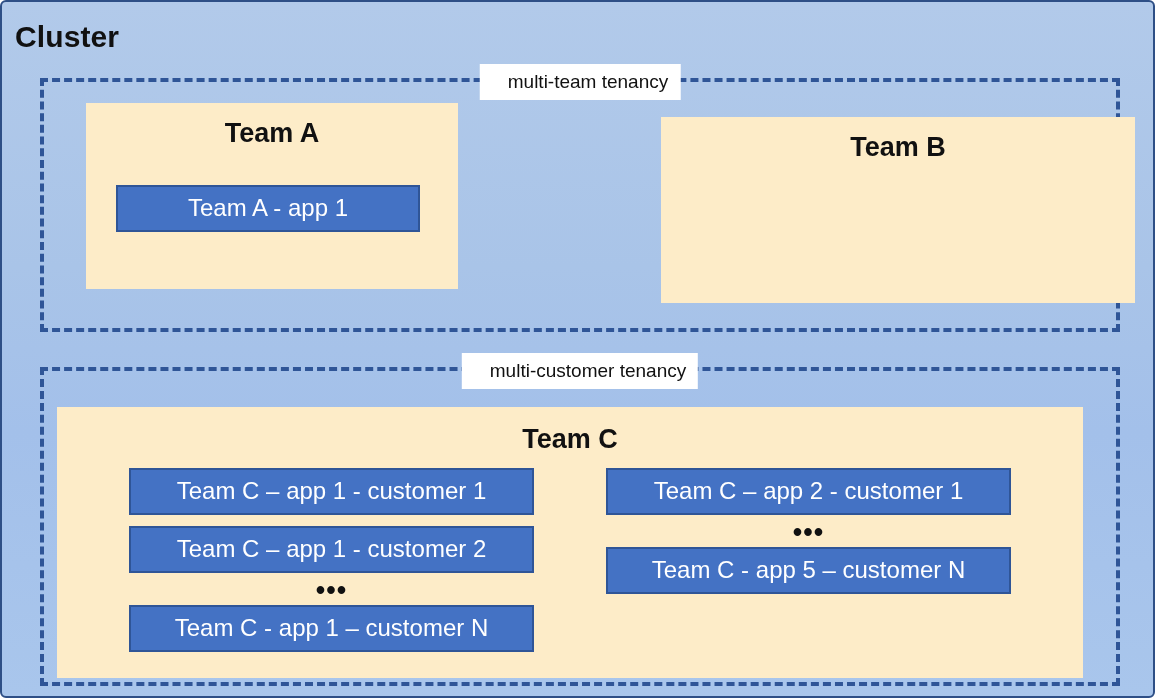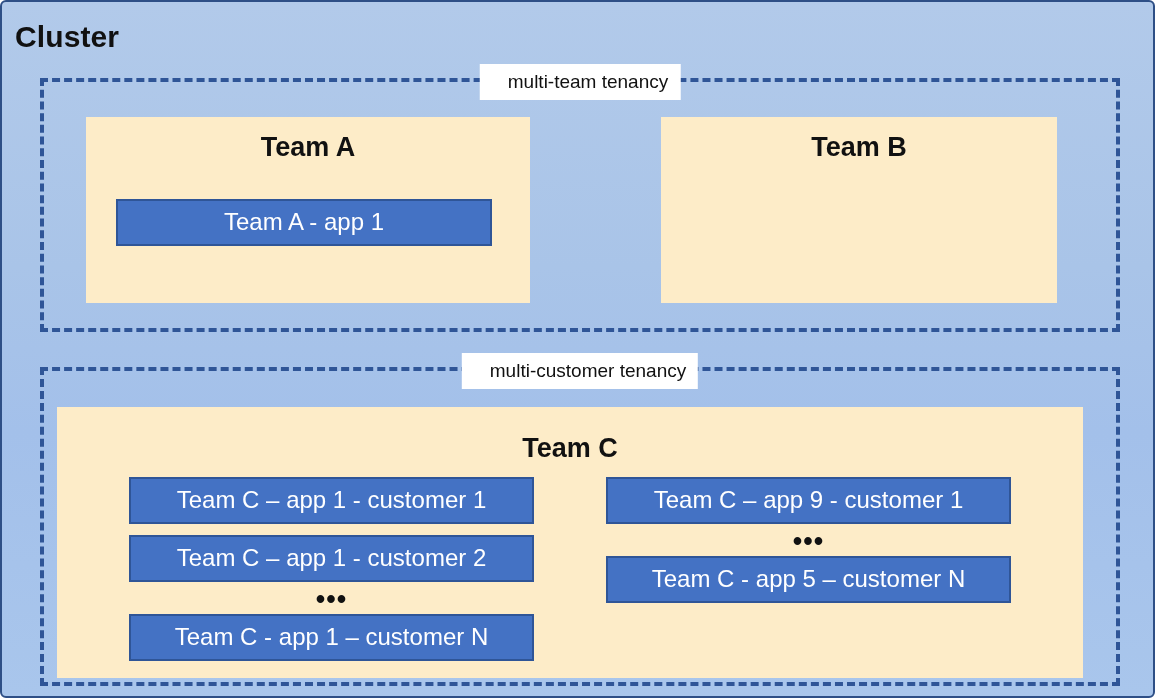--- a/index.html
+++ b/index.html
@@ -62,34 +62,34 @@
     padding: 8px 12px 9px 28px;
     white-space: nowrap;
   }
 
   
   .team {
     position: absolute;
     background: #fdecc8;
   }
 
-  #team-a { left: 84px;  top: 115px; width: 444px; height: 186px; }
-  #team-b { left: 659px; top: 115px; width: 396px; height: 186px; }
+  #team-a { left: 84px;  top: 101px; width: 372px; height: 186px; }
+  #team-b { left: 659px; top: 115px; width: 474px; height: 186px; }
   #team-c { left: 55px;  top: 405px; width: 1026px; height: 271px; }
 
   .team-title {
     text-align: center;
     font-size: 27px;
     font-weight: bold;
     color: #111111;
   }
 
   #team-a .team-title,
   #team-b .team-title { padding-top: 15px; }
-  #team-c .team-title { padding-top: 26px; }
+  #team-c .team-title { padding-top: 17px; }
 
   
   .app-box {
     background: #4472c4;
     border: 2px solid #2f5597;
     color: #ffffff;
     font-size: 24px;
     line-height: 24px;
     text-align: center;
     padding: 9px 4px 10px 4px;
@@ -155,21 +155,21 @@
     <div class="team-c-columns">
 
       <div class="team-c-column">
         <div class="app-box">Team C – app 1 - customer 1</div>
         <div class="app-box">Team C – app 1 - customer 2</div>
         <div class="ellipsis">•••</div>
         <div class="app-box">Team C - app 1 – customer N</div>
       </div>
 
       <div class="team-c-column">
-        <div class="app-box">Team C – app 9 - customer 1</div>
+        <div class="app-box">Team C – app 2 - customer 1</div>
         <div class="ellipsis">•••</div>
         <div class="app-box">Team C - app 5 – customer N</div>
       </div>
 
     </div>
   </div>
 
 </div>
 
 </body></html>

